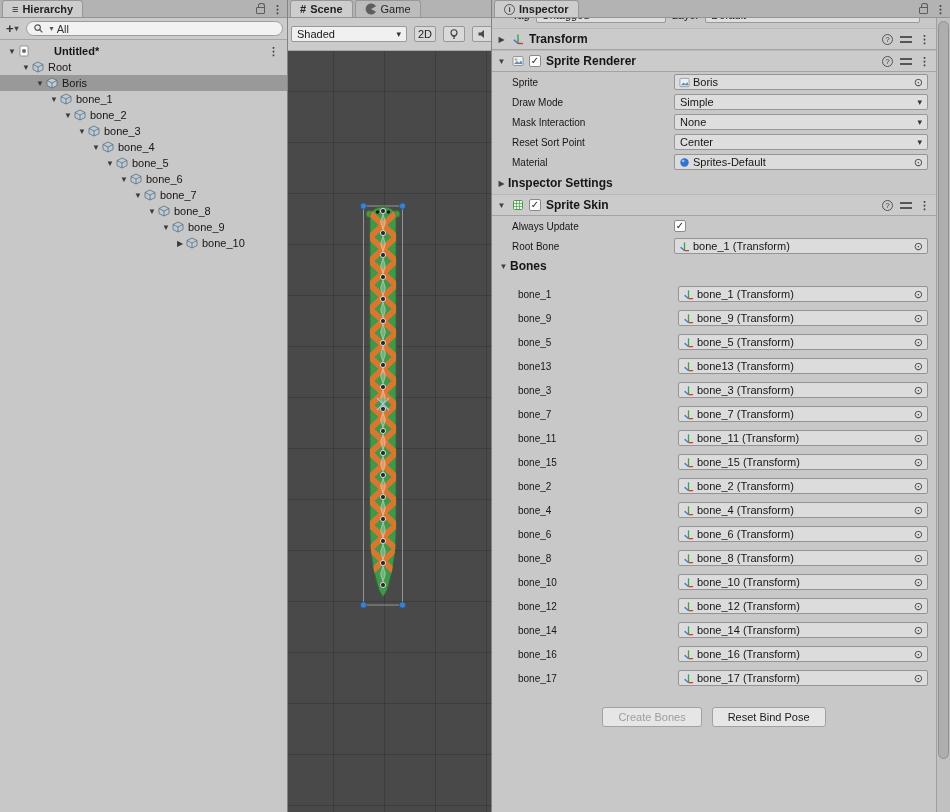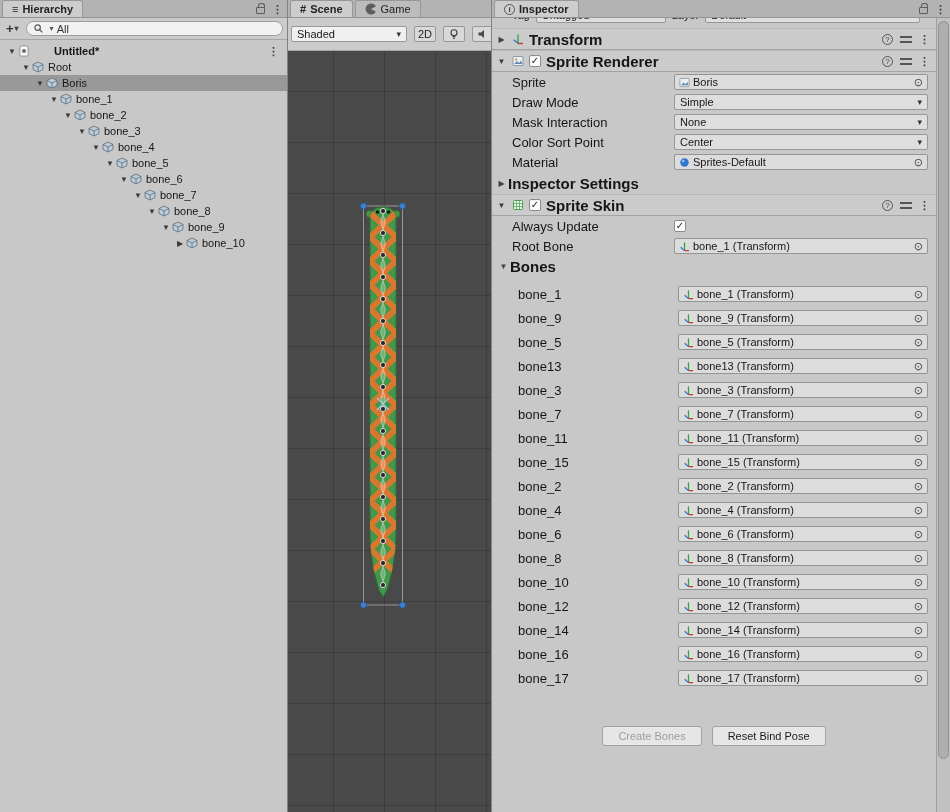--- a/index.html
+++ b/index.html
@@ -57,40 +57,40 @@
     background-size:51px 51px; background-position:-6px -11px; }
   .snake { position:absolute; left:70px; top:148px; width:50px; height:412px; }
 
   
   .panel-inspector { flex:1; }
   .icontent { flex:1; margin-right:14px; overflow:hidden; display:flex; flex-direction:column; }
   .clipped-strip { height:10px; overflow:hidden; flex:none; }
   .clipped-inner { display:flex; align-items:center; gap:6px; height:20px; margin-top:-13px; padding:0 16px 0 20px; }
   .clipped-inner .dd { height:16px; }
   .comp-header { height:22px; display:flex; align-items:center; gap:5px; padding:0 6px 0 4px; background:#cbcbcb; border-top:1px solid #b9b9b9; border-bottom:1px solid #a3a3a3; flex:none; }
-  .ctitle { font-weight:bold; font-size:15px; }
+  .ctitle { font-weight:bold; font-size:12px; }
   .header-right { margin-left:auto; display:flex; align-items:center; gap:7px; }
   .irow { height:20px; display:flex; align-items:center; padding:0 8px 0 20px; flex:none; }
-  .ilabel { width:162px; flex:none; font-size:13px; }
+  .ilabel { width:162px; flex:none; font-size:10px; }
   .ictrl { flex:1; display:flex; align-items:center; }
   .dd { flex:1; height:16px; background:#dedede; border:1px solid #989898; border-radius:2px; display:flex; align-items:center; padding:0 5px; gap:4px; }
   .dd .caret { margin-left:auto; font-size:9px; color:#333; }
   .objfield { flex:1; height:16px; background:#dcdcdc; border:1px solid #949494; border-radius:2px; display:flex; align-items:center; padding:0 4px; }
   .objfield .picker { margin-left:auto; font-size:11px; color:#3d3d3d; }
   .colorbar { flex:1; height:14px; background:#ffffff; border:1px solid #949494; }
   .eyedrop { width:14px; height:14px; margin-left:6px; display:inline-flex; }
   .flipgroup { display:flex; align-items:center; gap:4px; }
   .flipgroup .flbl { margin-right:10px; }
   .foldrow { height:22px; display:flex; align-items:center; padding-left:4px; flex:none; }
   .foldrow .ctitle { margin-left:1px; }
   .foldrow.inner { padding-left:6px; height:20px; }
   .bones-list { margin-top:6px; flex:none; }
   .bone-row { height:24px; display:flex; align-items:center; padding:0 8px 0 26px; }
   .bone-row .ilabel { width:160px; }
-  .btnrow { display:flex; justify-content:center; gap:10px; margin-top:36px; flex:none; }
+  .btnrow { display:flex; justify-content:center; gap:10px; margin-top:17px; flex:none; }
   .ubtn { height:20px; padding:0 15px; background:#e6e6e6; border:1px solid #a2a2a2; border-radius:3px; font-size:11px; color:#1b1b1b; display:flex; align-items:center; }
   .ubtn.disabled { color:#9d9d9d; }
   .vscroll { position:absolute; top:18px; right:0; bottom:0; width:14px; background:#c1c1c1; border-left:1px solid #a0a0a0; }
   .vthumb { position:absolute; left:1px; top:3px; width:11px; height:93%; background:#aeaeae; border:1px solid #919191; border-radius:6px; }
 </style>
 </head>
 <body>
 
 <div class="app">
 
@@ -456,21 +456,21 @@
         <span class="ilabel">Mask Interaction</span>
         <span class="ictrl">
           <span class="dd">
             <span>None</span>
             <span class="caret">▾</span>
           </span>
         </span>
       </div>
 
       <div class="irow">
-        <span class="ilabel">Color Sort Point</span>
+        <span class="ilabel">Reset Sort Point</span>
         <span class="ictrl">
           <span class="dd">
             <span>Center</span>
             <span class="caret">▾</span>
           </span>
         </span>
       </div>
 
       <div class="irow">
         <span class="ilabel">Material</span>

